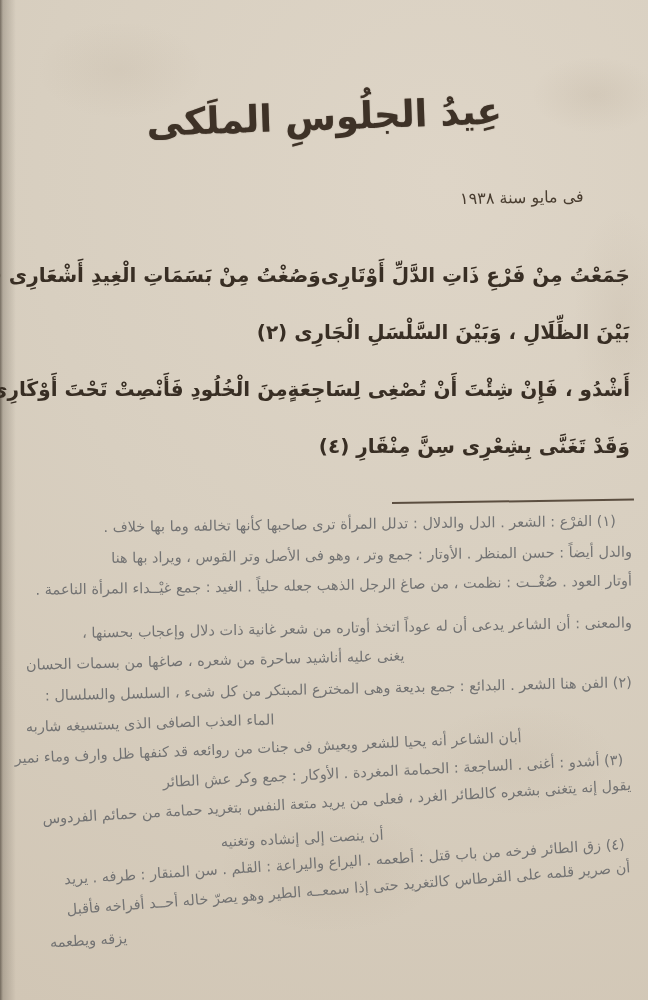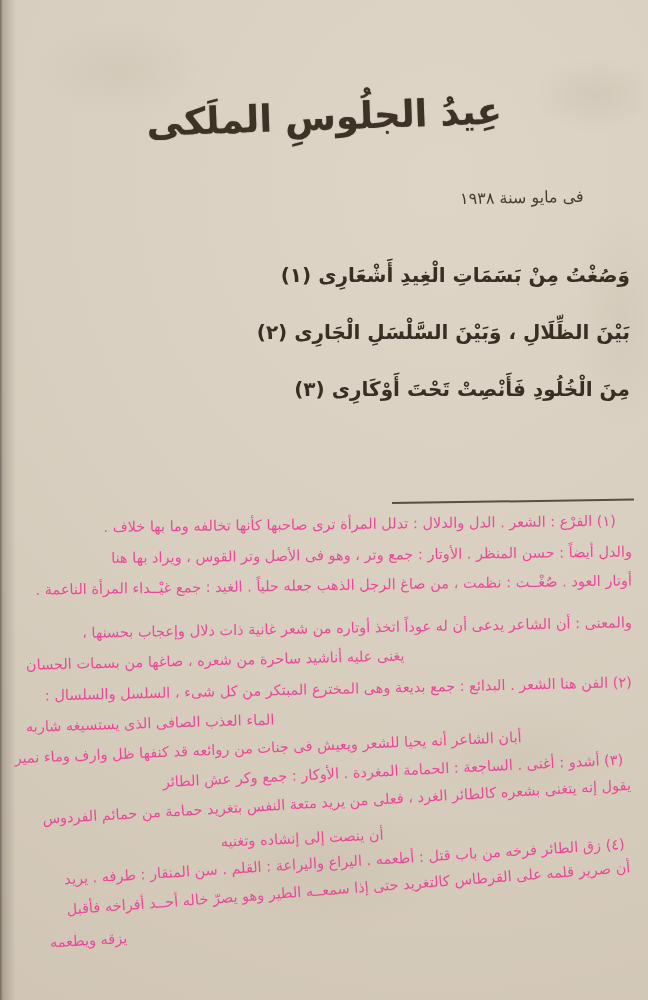--- a/index.html
+++ b/index.html
@@ -44,21 +44,21 @@
     height:30px;line-height:30px;margin-bottom:27px;white-space:nowrap;
   }
 
   .footnote-separator{
     position:absolute;top:502px;left:392px;width:242px;height:2px;
     background:#5b4e40;transform:rotate(-0.8deg);transform-origin:left center;
   }
 
   .footnotes{
     position:absolute;top:514px;left:20px;right:16px;direction:rtl;
-    font-size:14.5px;color:#ec4899;
+    font-size:14.5px;color:#737373;
   }
   .footnote-line{
     height:31px;line-height:29px;text-align:right;white-space:nowrap;
     transform-origin:left center;
   }
   .footnotes .footnote-line:nth-child(1){padding-right:16px;transform:rotate(-0.7deg);}
   .footnotes .footnote-line:nth-child(2){transform:rotate(-0.7deg);}
   .footnotes .footnote-line:nth-child(3){transform:rotate(-0.9deg);}
   .footnotes .footnote-line:nth-child(4){margin-top:13px;transform:rotate(-1.1deg);}
   .footnotes .footnote-line:nth-child(5){text-align:left;padding-left:6px;transform:rotate(-1.4deg);}
@@ -76,29 +76,32 @@
 <body>
 
 <div class="paper-texture"></div>
 
 <div class="title">عِيدُ الجلُوسِ الملَكى</div>
 
 <div class="date-line">فى مايو سنة ١٩٣٨</div>
 
 <div class="poem">
   <div class="verse-row">
+    <span class="hemistich-right">جَمَعْتُ مِنْ فَرْعِ ذَاتِ الدَّلِّ أَوْتَارِى</span>
     <span class="hemistich-left">وَصُغْتُ مِنْ بَسَمَاتِ الْغِيدِ أَشْعَارِى (١)</span>
   </div>
   <div class="verse-row">
     <span class="hemistich-left">بَيْنَ الظِّلَالِ ، وَبَيْنَ السَّلْسَلِ الْجَارِى (٢)</span>
   </div>
   <div class="verse-row">
+    <span class="hemistich-right">أَشْدُو ، فَإِنْ شِئْتَ أَنْ تُصْغِى لِسَاجِعَةٍ</span>
     <span class="hemistich-left">مِنَ الْخُلُودِ فَأَنْصِتْ تَحْتَ أَوْكَارِى (٣)</span>
   </div>
   <div class="verse-row">
+    <span class="hemistich-left">وَقَدْ تَغَنَّى بِشِعْرِى سِنَّ مِنْقَارِ (٤)</span>
   </div>
 </div>
 
 <div class="footnote-separator"></div>
 
 <div class="footnotes">
   <div class="footnote-line">(١) الفرْع : الشعر . الدل والدلال : تدلل المرأة ترى صاحبها كأنها تخالفه وما بها خلاف .</div>
   <div class="footnote-line">والدل أيضاً : حسن المنظر . الأوتار : جمع وتر ، وهو فى الأصل وتر القوس ، ويراد بها هنا</div>
   <div class="footnote-line">أوتار العود . صُغْــت : نظمت ، من صاغ الرجل الذهب جعله حلياً . الغيد : جمع غيْــداء المرأة الناعمة .</div>
   <div class="footnote-line">والمعنى : أن الشاعر يدعى أن له عوداً اتخذ أوتاره من شعر غانية ذات دلال وإعجاب بحسنها ،</div>

